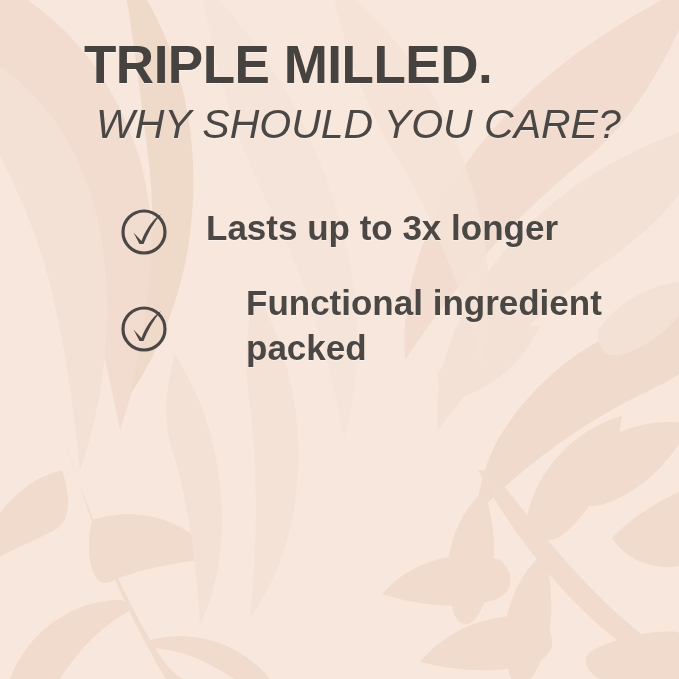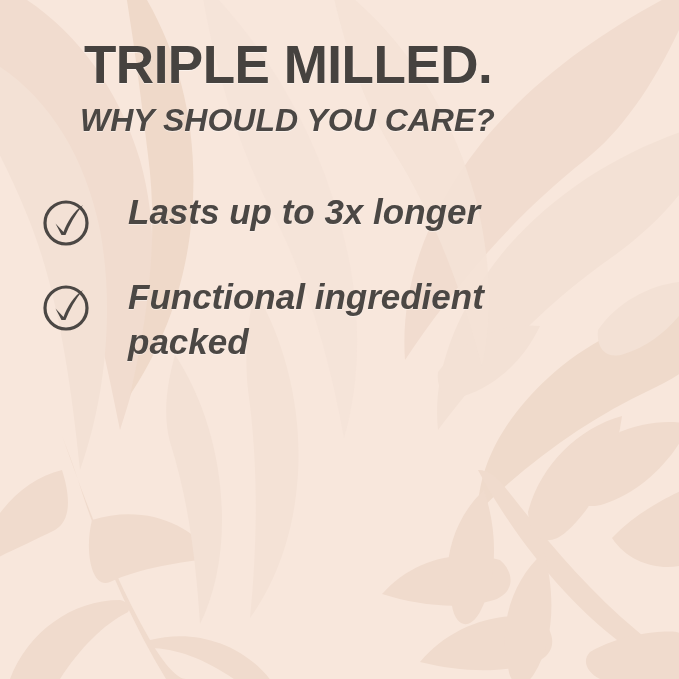--- a/index.html
+++ b/index.html
@@ -39,49 +39,48 @@
     font-size: 53px;
     line-height: 1.0;
     font-weight: 900;
     letter-spacing: -0.5px;
     color: #46423f;
     white-space: nowrap;
     text-shadow: 0 1px 0 rgba(255,255,255,0.45);
   }
   .subhead {
     position: absolute;
-    left: 80px;
+    left: 96px;
     top: 104px;
-    font-size: 32px;
+    font-size: 41px;
     line-height: 1.0;
-    font-weight: 700;
+    font-weight: 400;
     font-style: italic;
     letter-spacing: 0px;
     color: #4b4744;
     white-space: nowrap;
     text-shadow: 0 1px 0 rgba(255,255,255,0.45);
   }
   #benefit-list {
     position: absolute;
     left: 0;
     top: 180px;
     width: 679px;
     list-style: none;
     margin: 0;
     padding: 0;
   }
   .benefit-row {
     position: relative;
     display: flex;
-    align-items: flex-start;
+    align-items: center;
     height: 85px;
-    padding-left: 40px;
-    font-style: italic;
-  }
-  .benefit-row.tall { height: 110px; }
+    padding-left: 118px;
+  }
+  .benefit-row.tall { height: 110px; gap: 40px; }
   .check-wrap {
     flex: 0 0 auto;
     width: 54px;
     height: 54px;
     margin-top: 14px;
   }
   .check-wrap svg { display: block; width: 54px; height: 54px; }
   .benefit-text {
     flex: 1 1 auto;
     margin-left: 34px;

